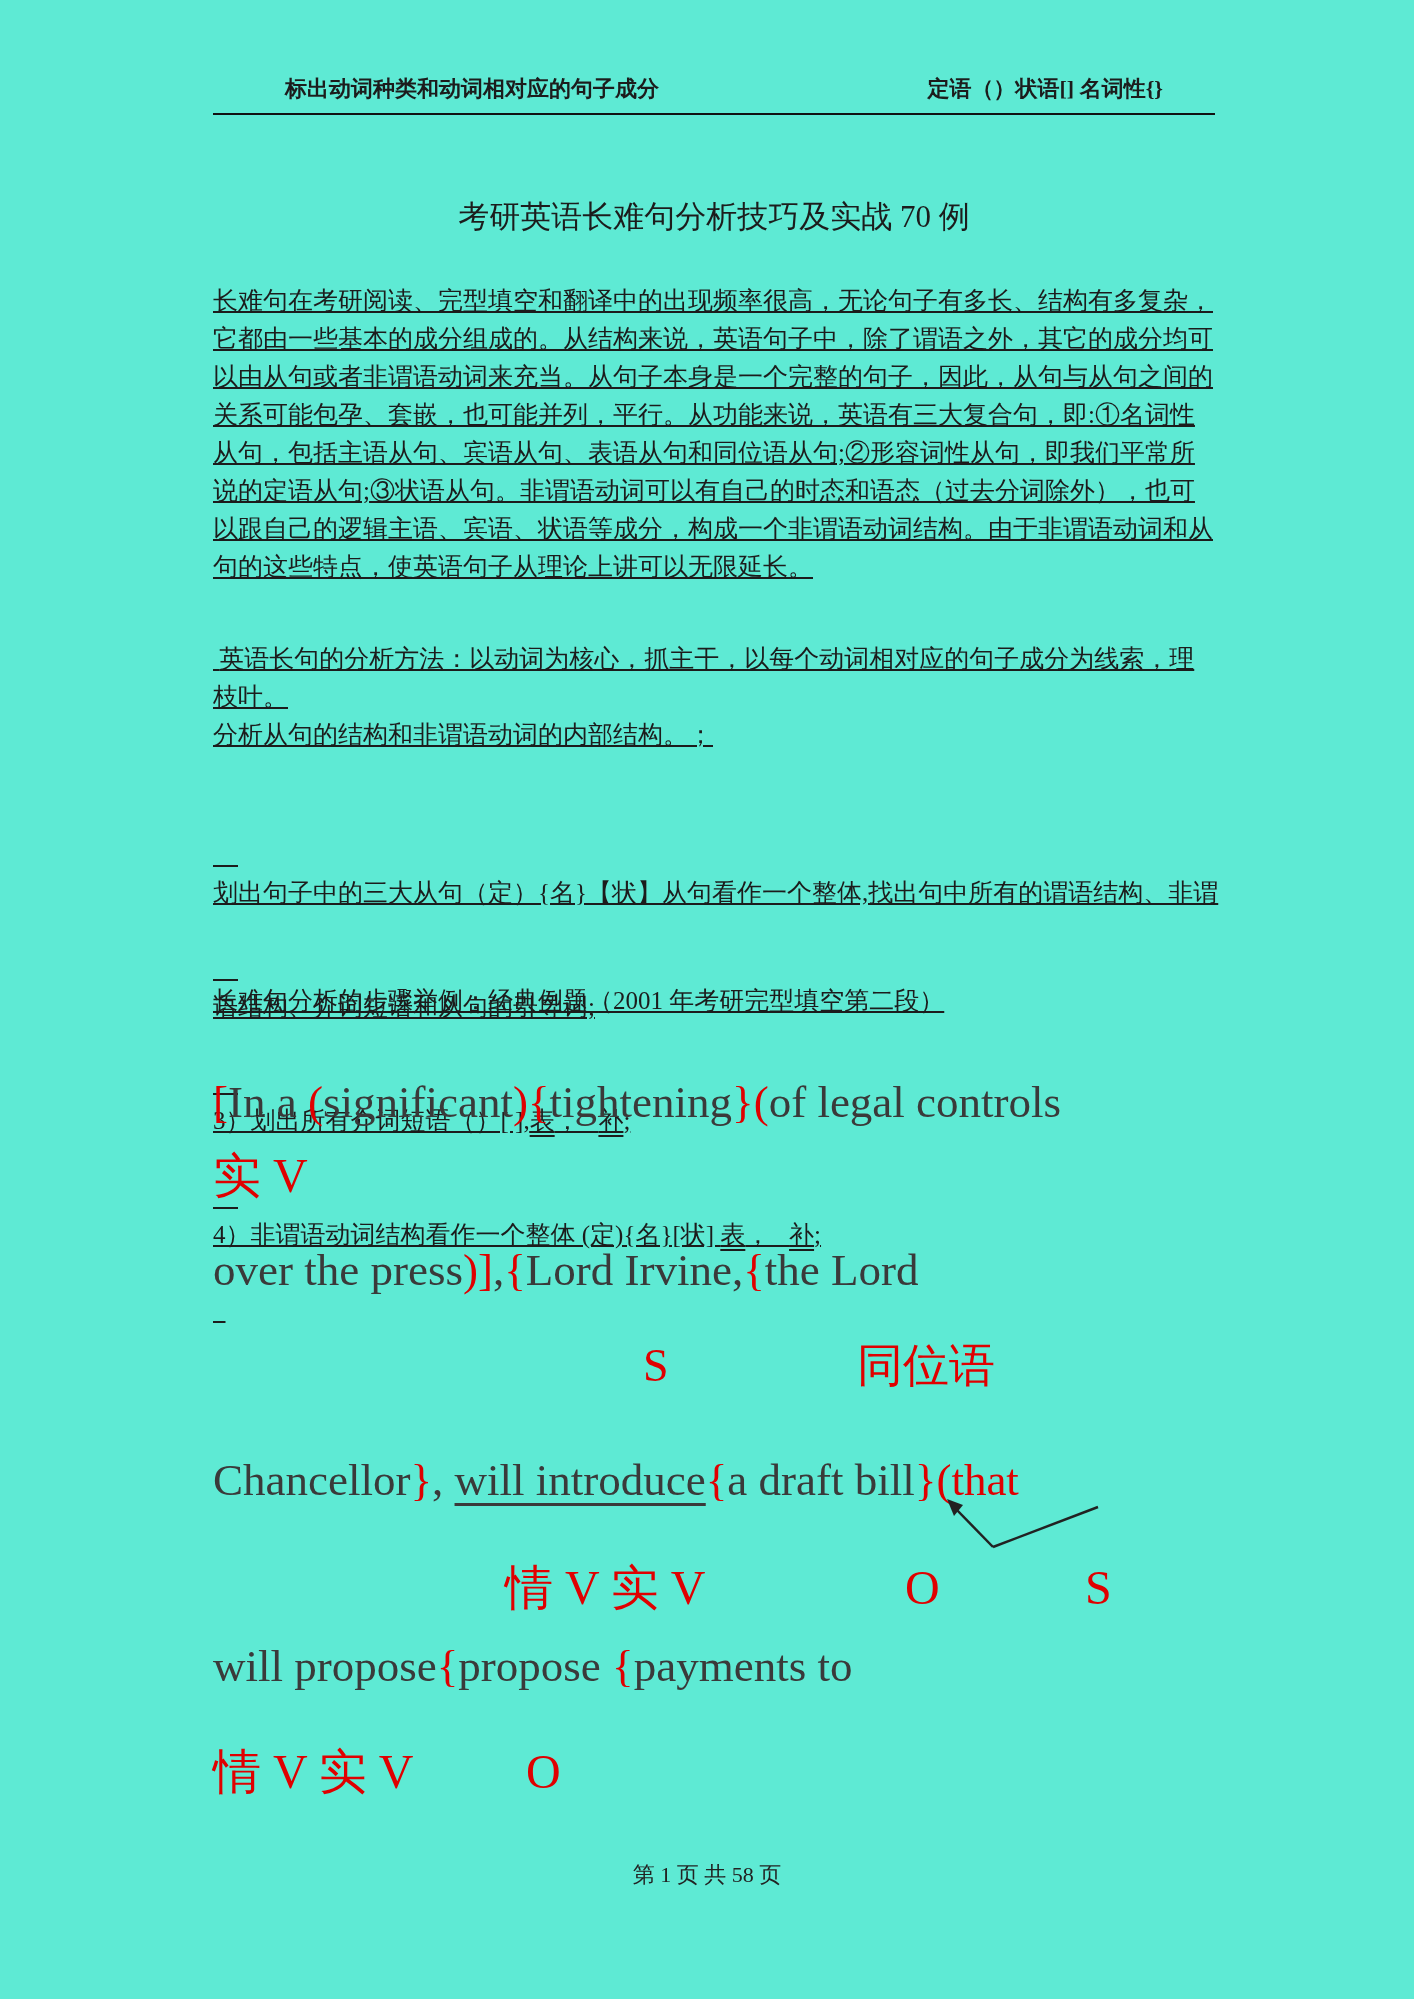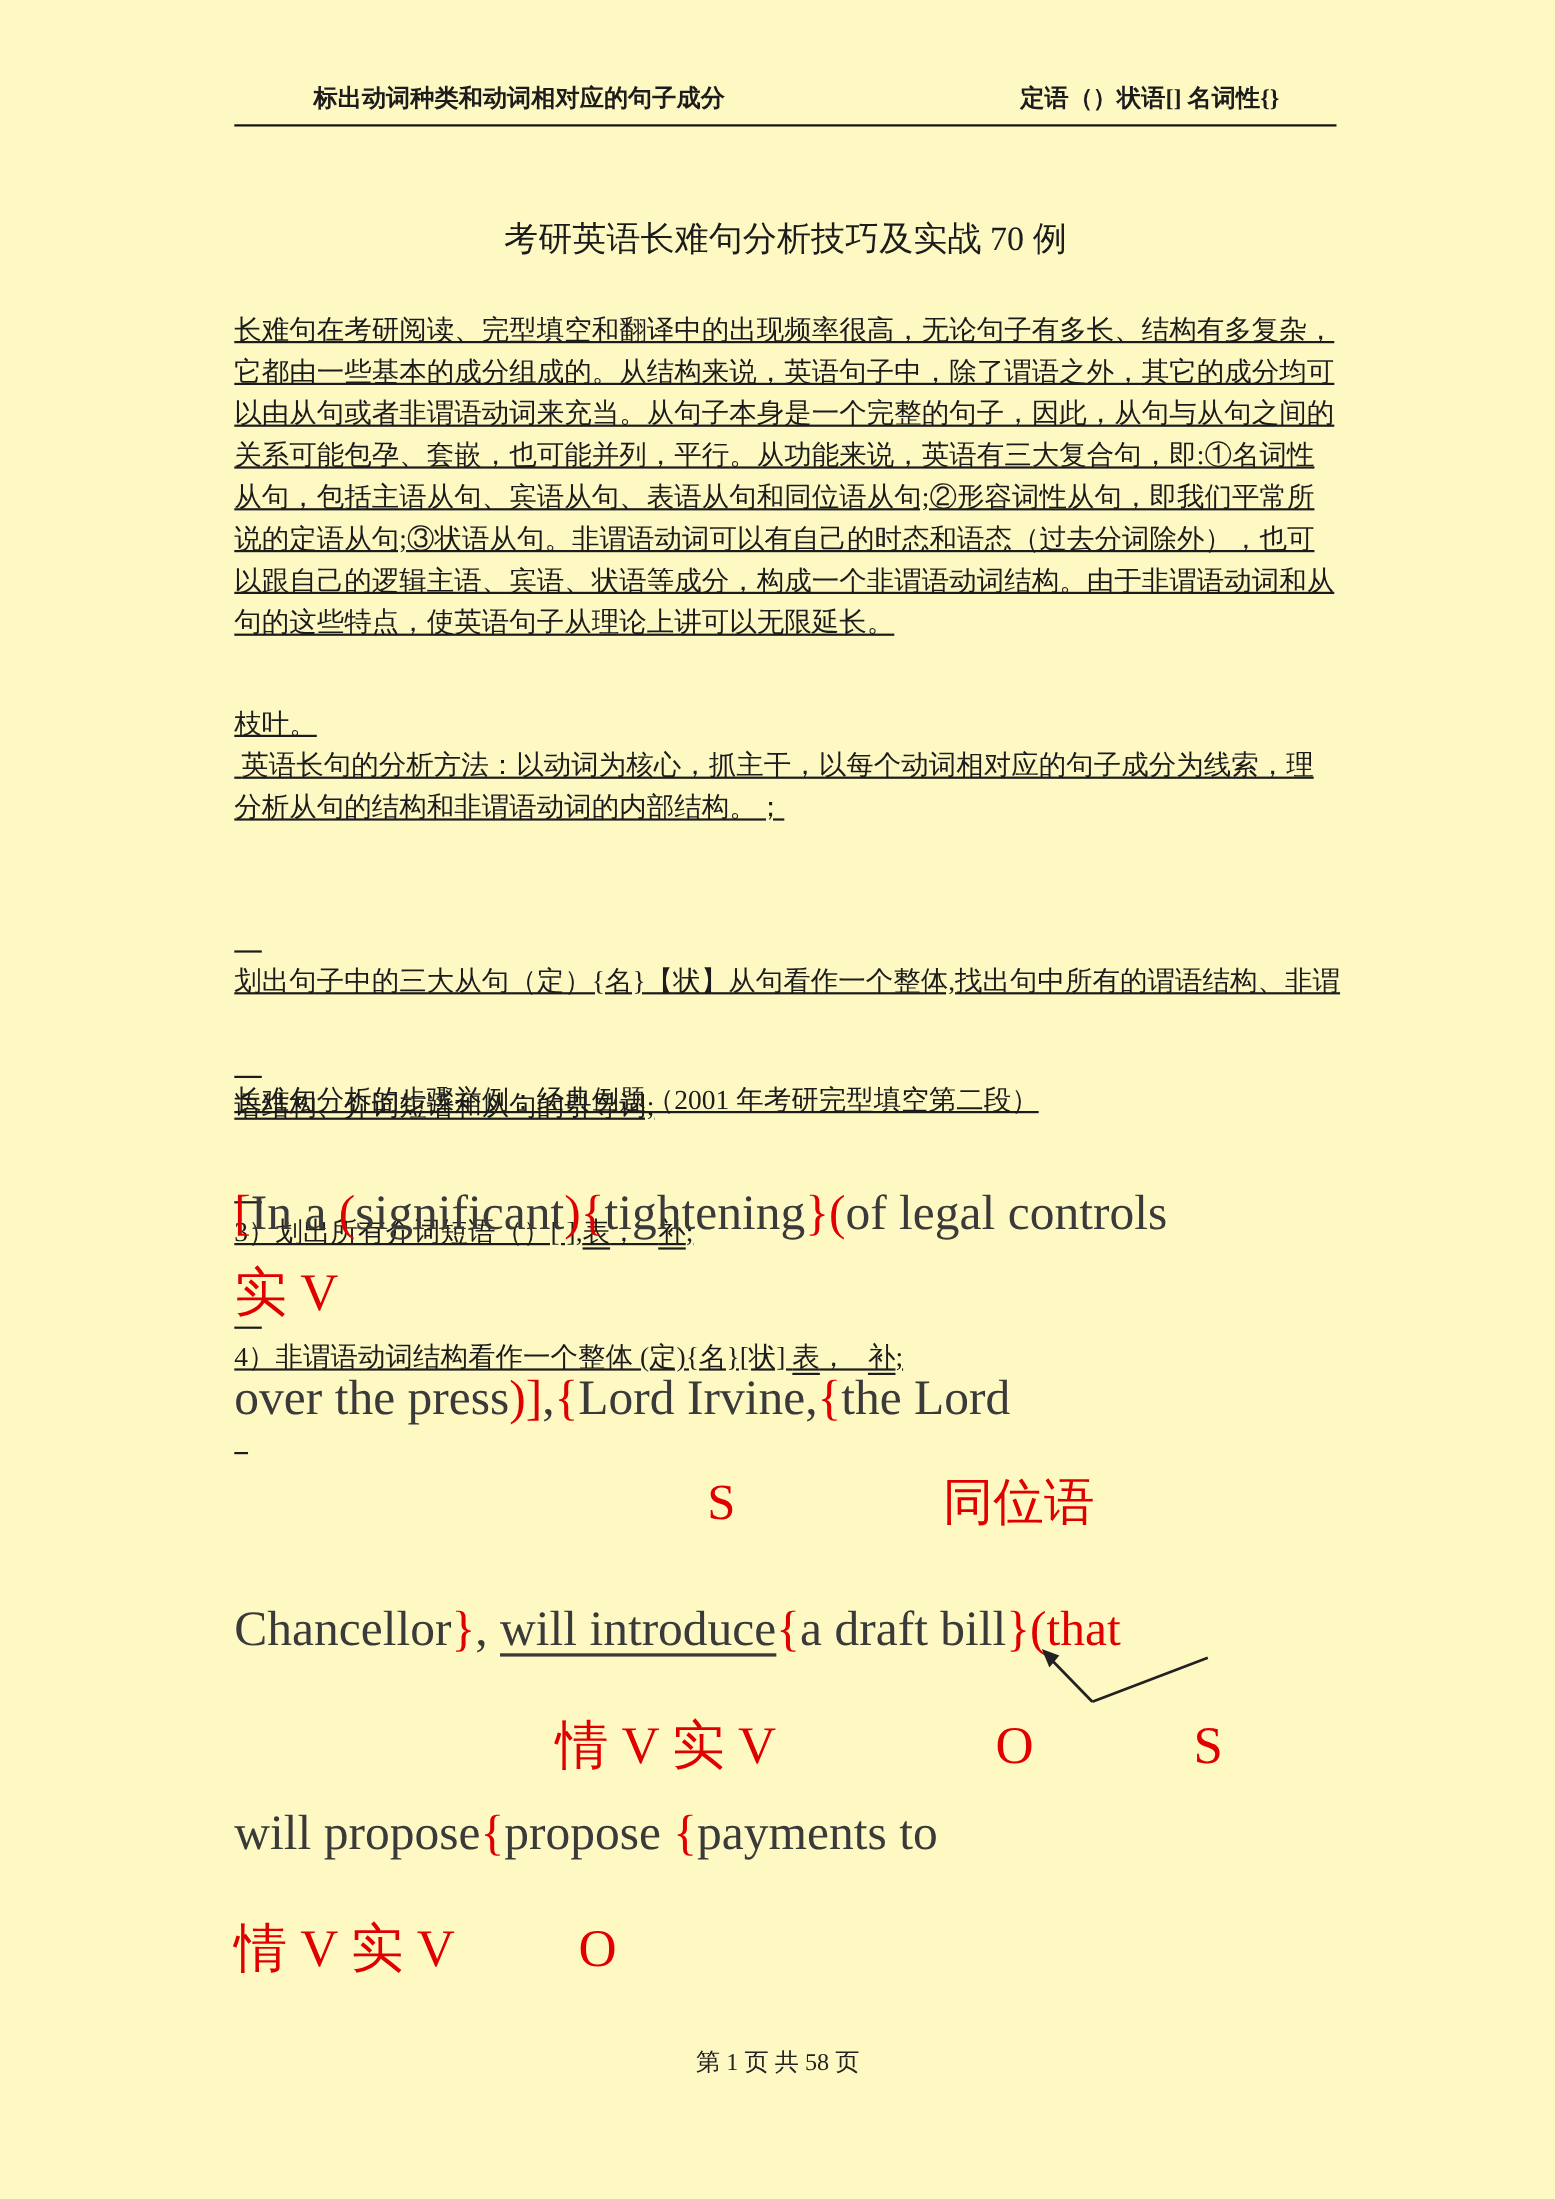--- a/index.html
+++ b/index.html
@@ -1,18 +1,18 @@
 <!DOCTYPE html>
 <html><head>
 <meta charset="utf-8">
 <style>
   :root{ --red:#e00000; --ink:#1c1c1c; --big-ink:#3a3a3a; }
   html,body{margin:0;padding:0;background:#ffffff;}
   .page{
-    position:relative; width:1414px; height:1999px; background:#fef9c3;
+    position:relative; width:1414px; height:1999px; background:#5eead4;
     font-family:"Liberation Serif","DejaVu Serif",serif; color:var(--ink);
     overflow:hidden;
   }
   
   .header{
     position:absolute; top:74px; left:213px; width:1002px;
     display:flex; justify-content:space-between; align-items:flex-end;
     font-weight:bold; font-size:22px; line-height:30px;
     border-bottom:2px solid #111; padding-bottom:9px; white-space:pre;
   }
@@ -66,21 +66,21 @@
 
   <div class="header">
     <span class="hl">标出动词种类和动词相对应的句子成分</span>
     <span class="hr">定语（）状语[] 名词性{}</span>
   </div>
 
   <div class="title">考研英语长难句分析技巧及实战 70 例</div>
 
   <div class="cn p-intro"><div>长难句在考研阅读、完型填空和翻译中的出现频率很高，无论句子有多长、结构有多复杂，</div><div>它都由一些基本的成分组成的。从结构来说，英语句子中，除了谓语之外，其它的成分均可</div><div>以由从句或者非谓语动词来充当。从句子本身是一个完整的句子，因此，从句与从句之间的</div><div>关系可能包孕、套嵌，也可能并列，平行。从功能来说，英语有三大复合句，即:①名词性</div><div>从句，包括主语从句、宾语从句、表语从句和同位语从句;②形容词性从句，即我们平常所</div><div>说的定语从句;③状语从句。非谓语动词可以有自己的时态和语态（过去分词除外），也可</div><div>以跟自己的逻辑主语、宾语、状语等成分，构成一个非谓语动词结构。由于非谓语动词和从</div><div>句的这些特点，使英语句子从理论上讲可以无限延长。</div></div>
 
-  <div class="cn p-method"><div>枝叶。</div><div> 英语长句的分析方法：以动词为核心，抓主干，以每个动词相对应的句子成分为线索，理</div><div>分析从句的结构和非谓语动词的内部结构。；</div></div>
+  <div class="cn p-method"><div> 英语长句的分析方法：以动词为核心，抓主干，以每个动词相对应的句子成分为线索，理</div><div>枝叶。</div><div>分析从句的结构和非谓语动词的内部结构。；</div></div>
 
   <div class="cn p-steps">
     <div>划出句子中的三大从句（定）{名}【状】从句看作一个整体,找出句中所有的谓语结构、非谓</div>
     <div>语结构、介词短语和从句的引导词;</div>
     <div><span>3）划出所有介词短语（）[ ],</span><span class="ul">表</span><span>，   </span><span class="ul">补</span><span>;</span></div>
     <div><span>4）非谓语动词结构看作一个整体 (定){名}[状] </span><span class="ul">表</span><span>，   </span><span class="ul">补</span><span>;</span></div>
   </div>
 
   <div class="cn p-example">长难句分析的步骤举例：经典例题（2001 年考研完型填空第二段）</div>
 

